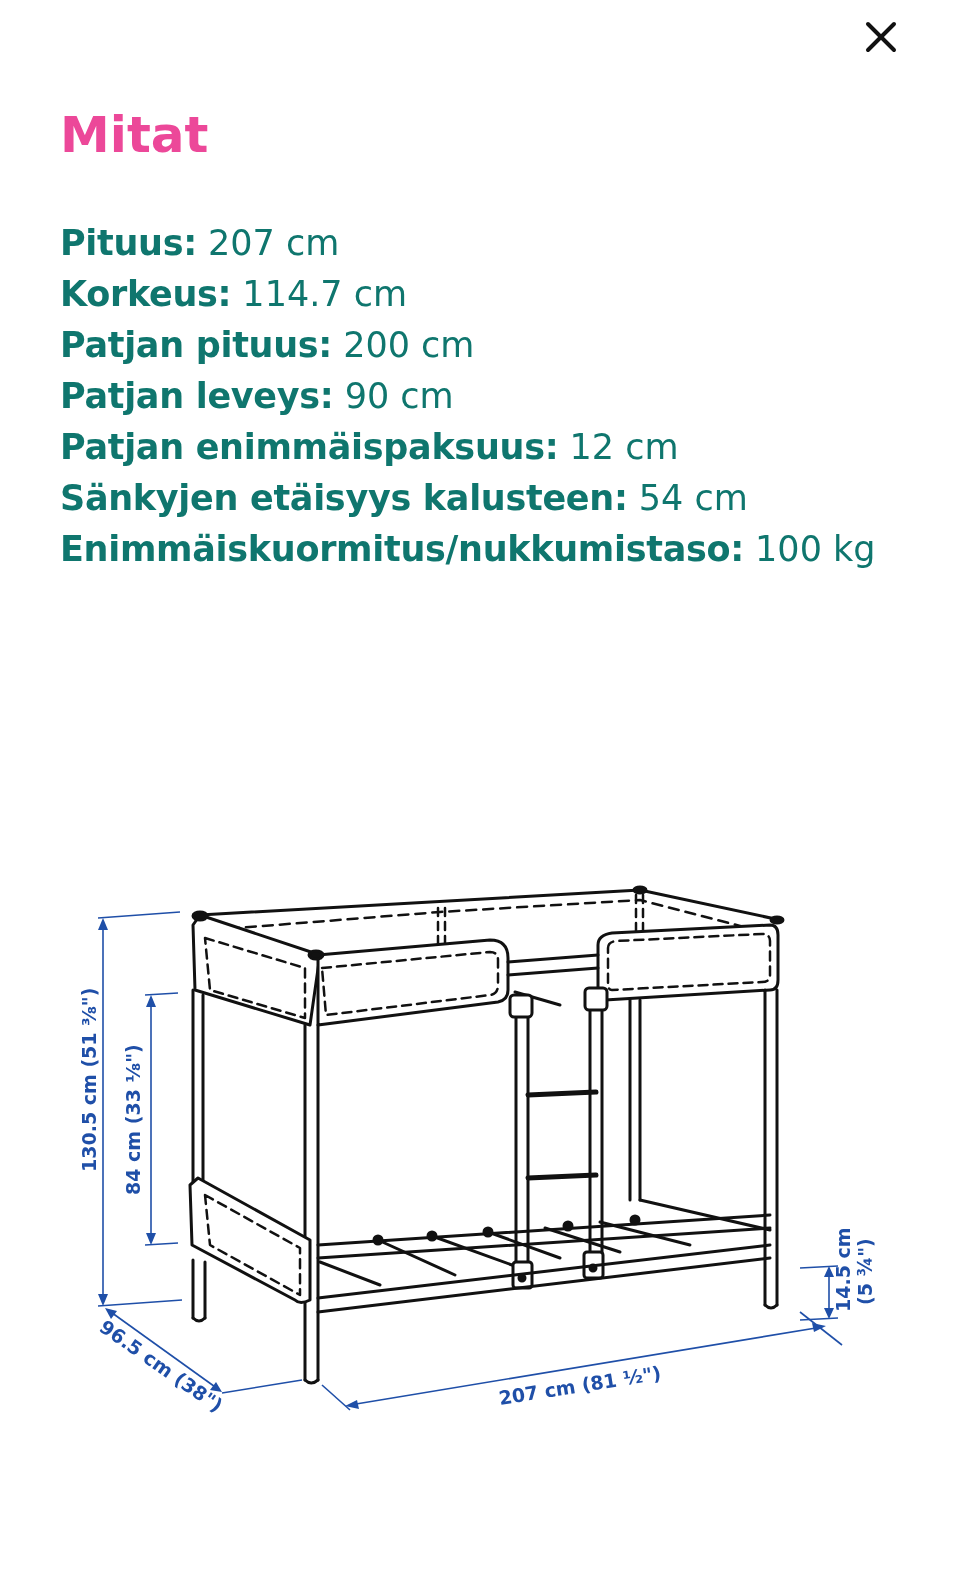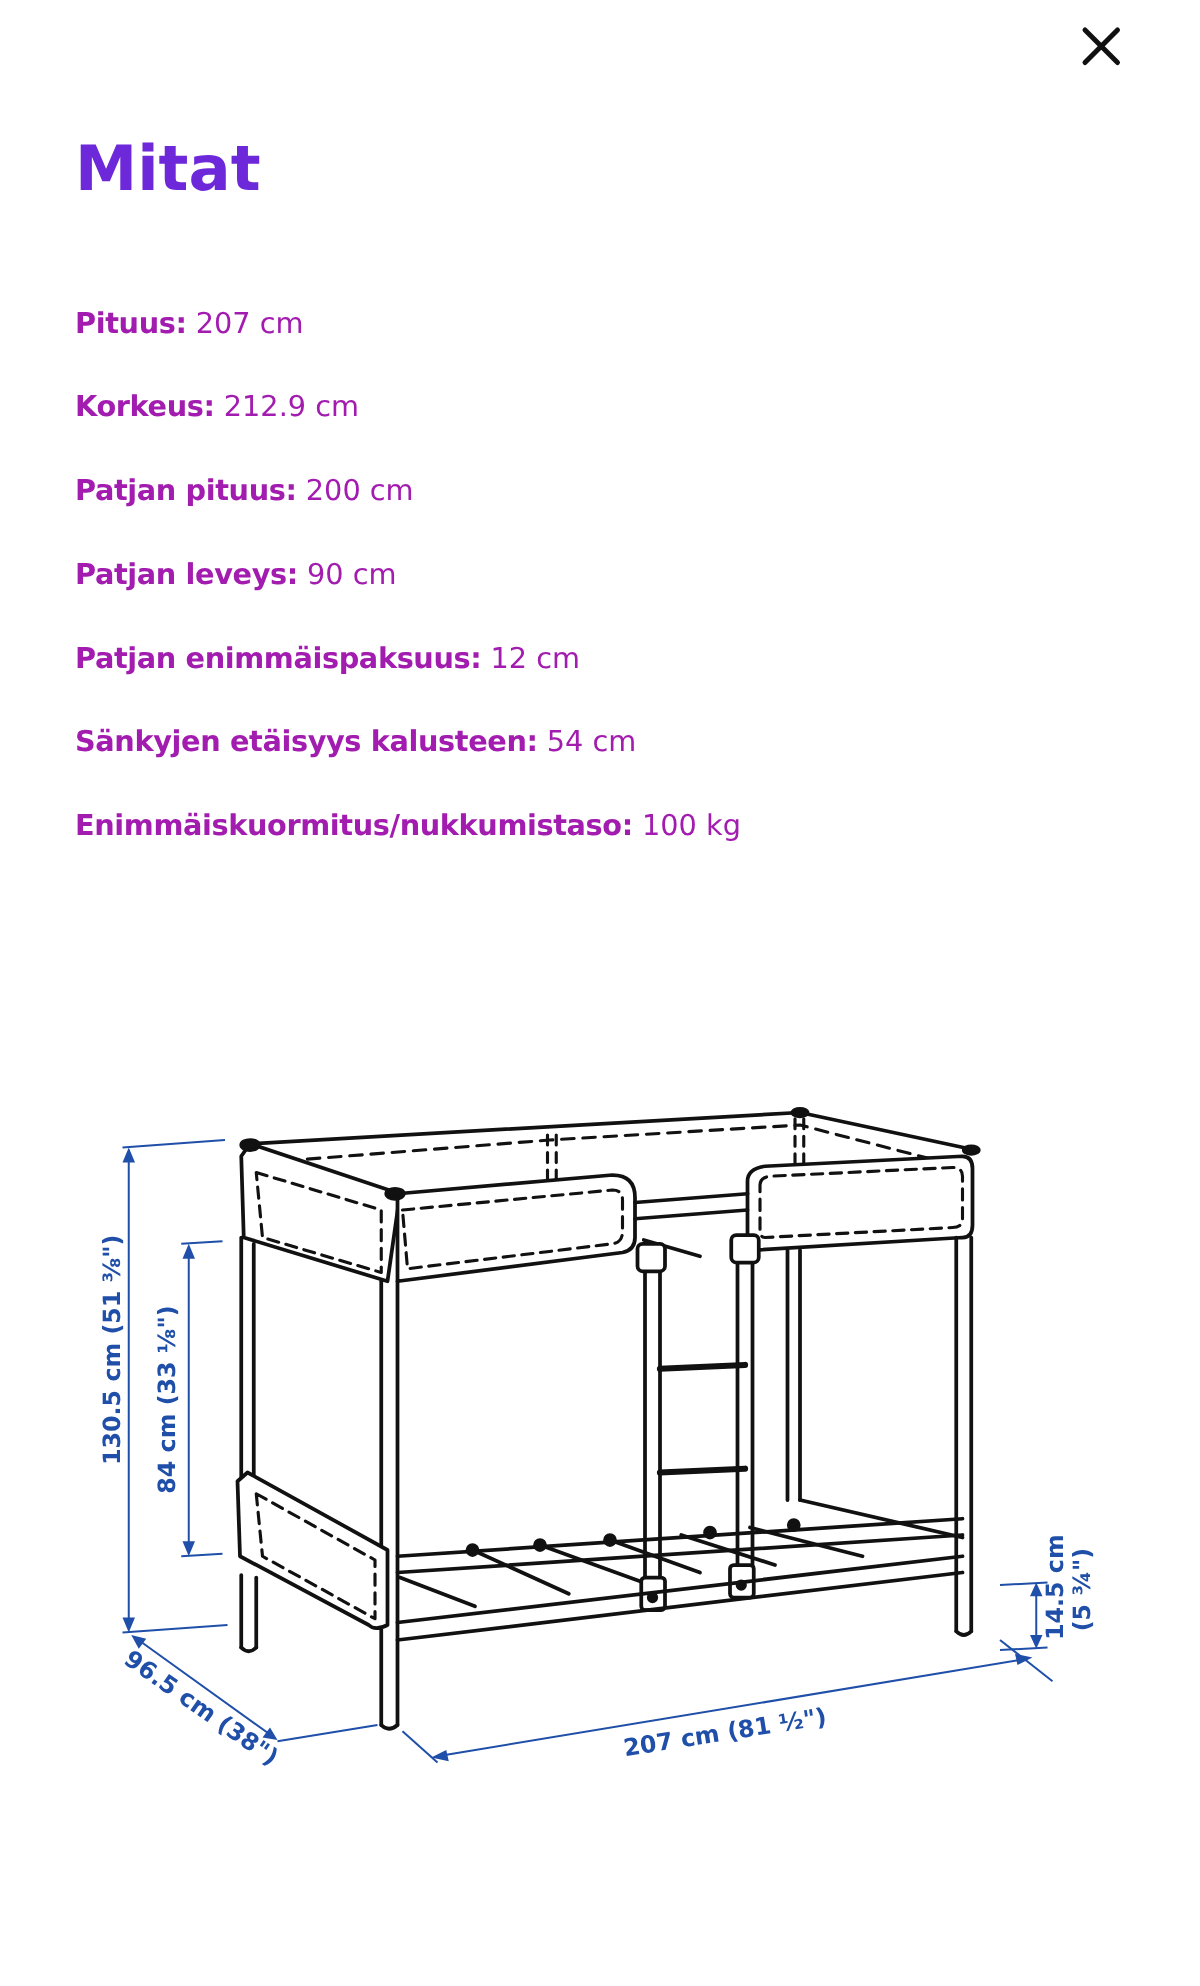--- a/index.html
+++ b/index.html
@@ -27,39 +27,38 @@
       justify-content: center;
     }
     .close-button svg { display: block; }
     .page-title {
       position: absolute;
       left: 60px;
       top: 108px;
       margin: 0;
       font-size: 50px;
       font-weight: bold;
-      color: #6d28d9;
+      color: #ec4899;
       letter-spacing: 0px;
       line-height: 1.1;
     }
     .dimension-list {
       position: absolute;
       left: 60px;
       top: 218px;
       margin: 0;
       padding: 0;
       list-style: none;
     }
     .dimension-row {
-      font-size: 23px;
+      font-size: 35px;
       line-height: 51px;
       height: 51px;
       white-space: nowrap;
-      color: #a21caf;
-      margin-top: 16px;
+      color: #0f766e;
     }
     .dimension-label {
       font-weight: bold;
       letter-spacing: -0.3px;
     }
     .dimension-value {
       font-weight: normal;
     }
     .diagram {
       position: absolute;
@@ -84,21 +83,21 @@
       <line x1="4" y1="4" x2="30" y2="30" stroke="#111" stroke-width="4" stroke-linecap="round"></line>
       <line x1="30" y1="4" x2="4" y2="30" stroke="#111" stroke-width="4" stroke-linecap="round"></line>
     </svg>
   </span>
 </div>
 
 <h1 class="page-title">Mitat</h1>
 
 <ul class="dimension-list">
   <li class="dimension-row"><span class="dimension-label">Pituus:</span><span class="dimension-value"> 207 cm</span></li>
-  <li class="dimension-row"><span class="dimension-label">Korkeus:</span><span class="dimension-value"> 212.9 cm</span></li>
+  <li class="dimension-row"><span class="dimension-label">Korkeus:</span><span class="dimension-value"> 114.7 cm</span></li>
   <li class="dimension-row"><span class="dimension-label">Patjan pituus:</span><span class="dimension-value"> 200 cm</span></li>
   <li class="dimension-row"><span class="dimension-label">Patjan leveys:</span><span class="dimension-value"> 90 cm</span></li>
   <li class="dimension-row"><span class="dimension-label">Patjan enimmäispaksuus:</span><span class="dimension-value"> 12 cm</span></li>
   <li class="dimension-row"><span class="dimension-label">Sänkyjen etäisyys kalusteen:</span><span class="dimension-value"> 54 cm</span></li>
   <li class="dimension-row"><span class="dimension-label">Enimmäiskuormitus/nukkumistaso:</span><span class="dimension-value"> 100 kg</span></li>
 </ul>
 
 <div class="diagram">
   <svg width="960" height="600" viewBox="0 860 960 600" xmlns="http://www.w3.org/2000/svg">
     <g fill="none" stroke="#111" stroke-width="3" stroke-linejoin="round" stroke-linecap="round">

